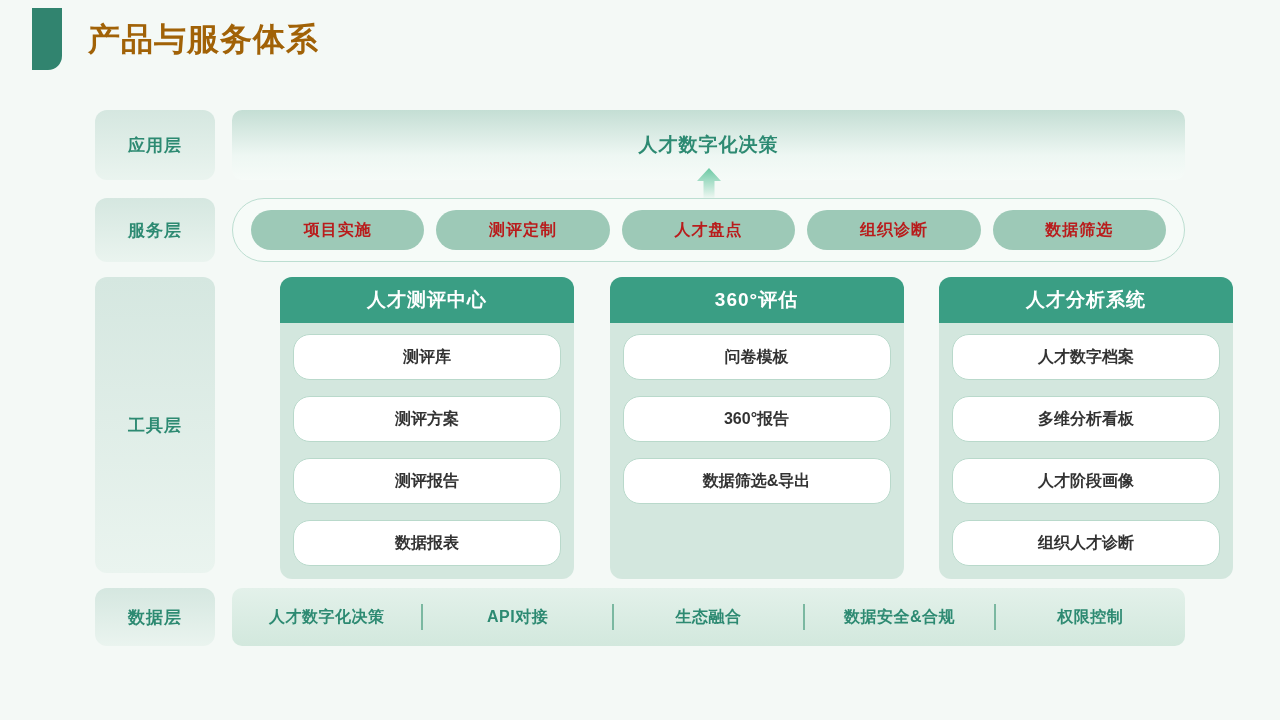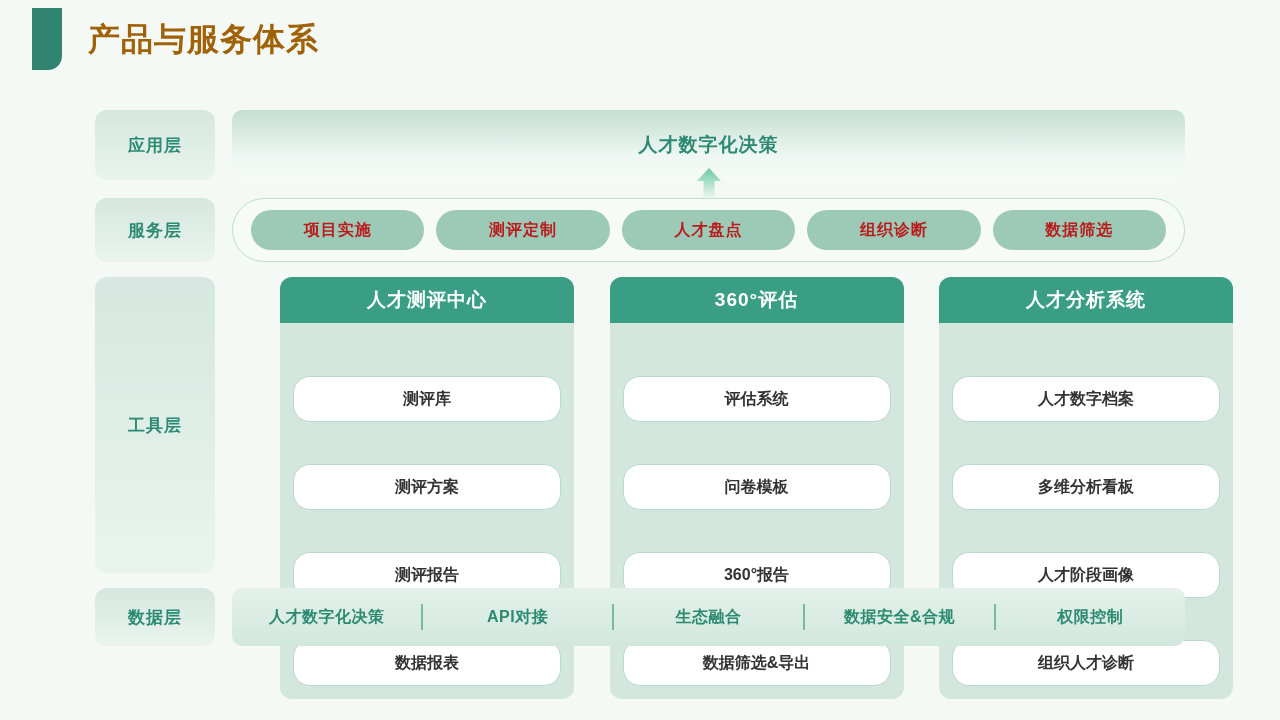--- a/index.html
+++ b/index.html
@@ -166,21 +166,20 @@
     margin-bottom: 16px;
     background: #ffffff;
     border: 1.4px solid #b9d9cb;
     border-radius: 17px;
     color: #333333;
     font-size: 16px;
     font-weight: bold;
     display: flex;
     align-items: center;
     justify-content: center;
-    margin-top: 42px;
   }
   .tool-item:last-child { margin-bottom: 0; }
 
   
   #row-data { top: 478px; height: 44px; }
   #row-data .layer-label { top: 0; height: 58px; }
   .data-shell {
     height: 58px;
     border-radius: 10px;
     background: linear-gradient(180deg, #e3f1ea 0%, #d2e8dd 100%);
@@ -254,21 +253,20 @@
           <div class="tool-item">测评库</div>
           <div class="tool-item">测评方案</div>
           <div class="tool-item">测评报告</div>
           <div class="tool-item">数据报表</div>
         </div>
       </div>
 
       <div class="tool-card">
         <div class="tool-card-header">360°评估</div>
         <div class="tool-card-items">
-          <div class="tool-item">评估系统</div>
           <div class="tool-item">问卷模板</div>
           <div class="tool-item">360°报告</div>
           <div class="tool-item">数据筛选&amp;导出</div>
         </div>
       </div>
 
       <div class="tool-card">
         <div class="tool-card-header">人才分析系统</div>
         <div class="tool-card-items">
           <div class="tool-item">人才数字档案</div>

